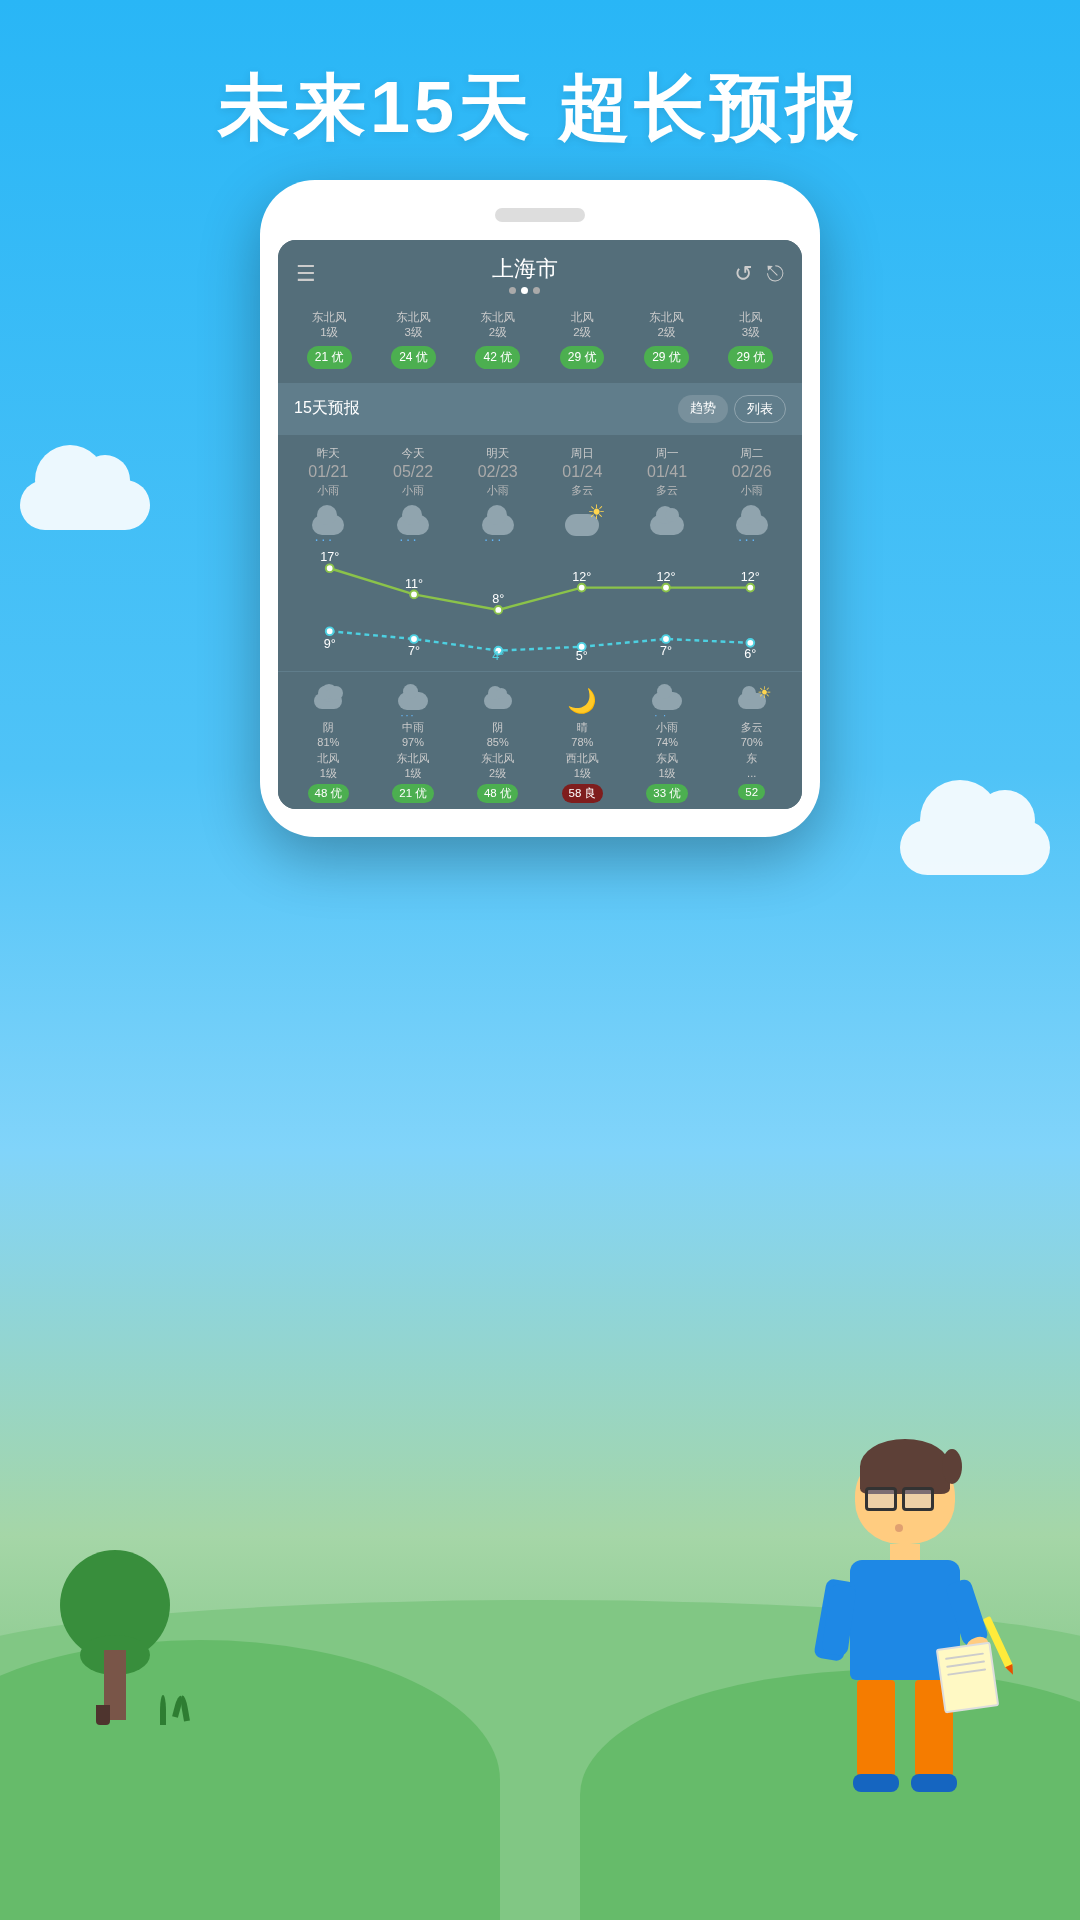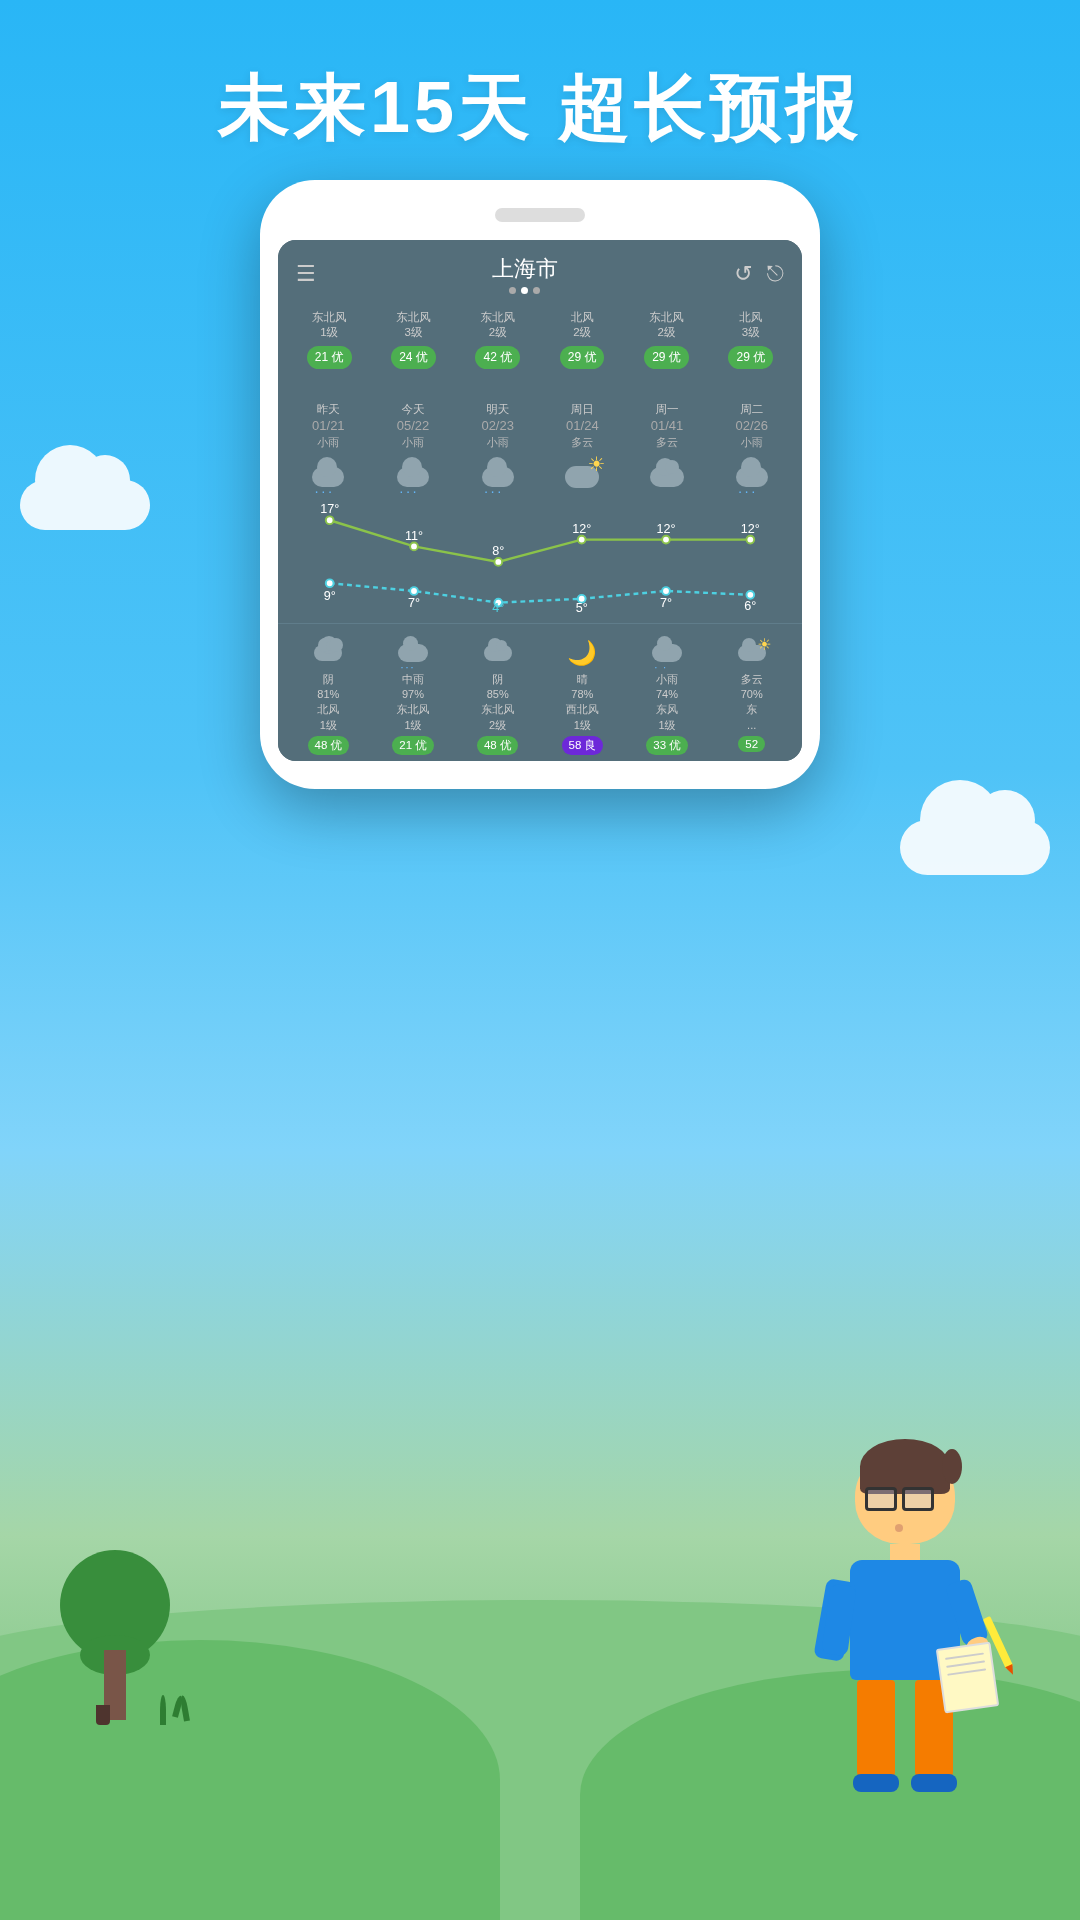--- a/index.html
+++ b/index.html
@@ -333,30 +333,29 @@
     
     .days-row {
       display: flex;
       background: #546e7a;
       padding: 10px 10px 0;
       gap: 4px;
     }
     .day-col {
       flex: 1;
       text-align: center;
-      margin-top: 8px;
     }
     .day-label {
       color: #ccc;
       font-size: 11.5px;
       line-height: 1.4;
     }
     .day-label .date {
       color: #aaa;
-      font-size: 13px;
+      font-size: 16px;
     }
     .day-label .weather-text {
       color: #bbb;
       font-size: 11px;
     }
 
     
     .weather-icon-wrap {
       height: 40px;
       display: flex;
@@ -461,21 +460,21 @@
     }
     .bw-badge {
       background: #4caf50;
       color: white;
       border-radius: 20px;
       padding: 2px 7px;
       font-size: 11.5px;
       display: inline-block;
       margin-top: 3px;
     }
-    .bw-badge.yellow { background: #6d28d9; }
+    .bw-badge.yellow { background: #7f1d1d; }
 
     
     .wi-moon {
       font-size: 24px;
       color: #ffd54f;
     }
   </style>
 </head>
 <body>
 
@@ -577,20 +576,27 @@
         <div class="aq-col">
           <div class="aq-wind">东北风<br>2级</div>
           <span class="aq-badge">29 优</span>
         </div>
         <div class="aq-col">
           <div class="aq-wind">北风<br>3级</div>
           <span class="aq-badge">29 优</span>
         </div>
       </div>
 
+      <div class="forecast-header">
+        <span class="forecast-title">15天预报</span>
+        <div class="forecast-tabs">
+          <div class="ftab">趋势</div>
+          <div class="ftab active">列表</div>
+        </div>
+      </div>
 
       <div class="days-row">
         <div class="day-col">
           <div class="day-label">
             <div>昨天</div>
             <div class="date">01/21</div>
             <div class="weather-text">小雨</div>
           </div>
           <div class="weather-icon-wrap">
             <div class="wi-rain"></div>

